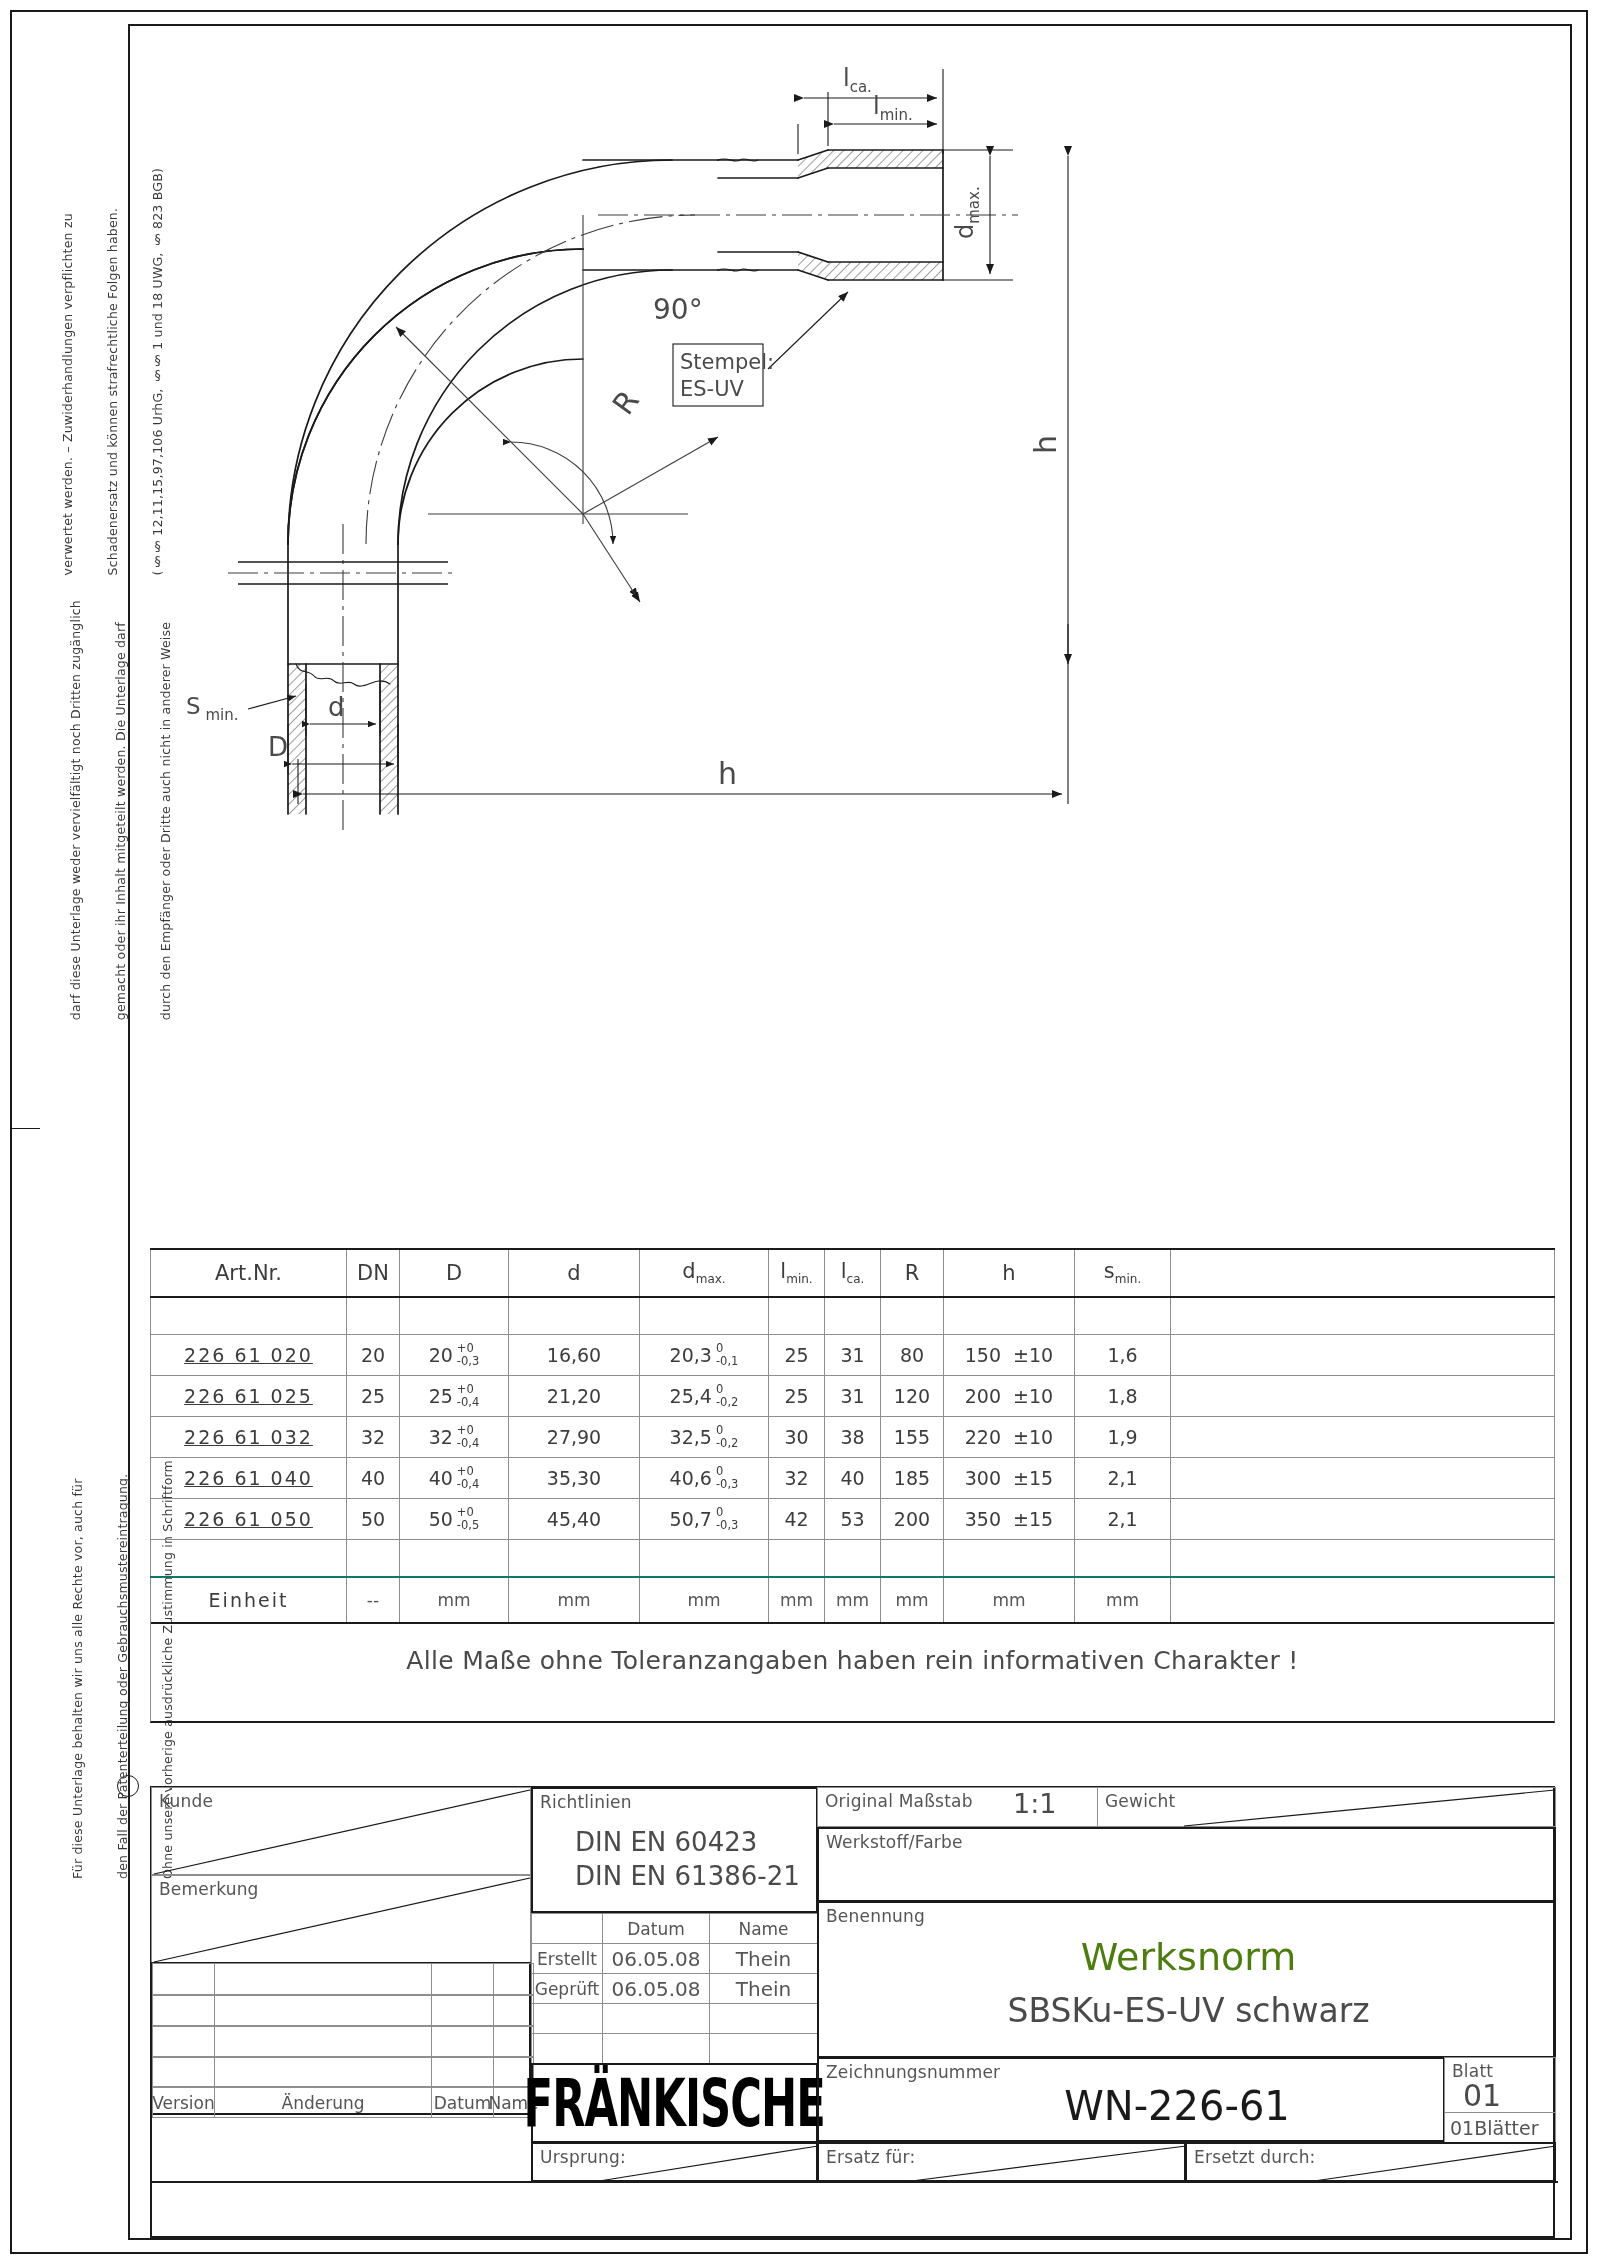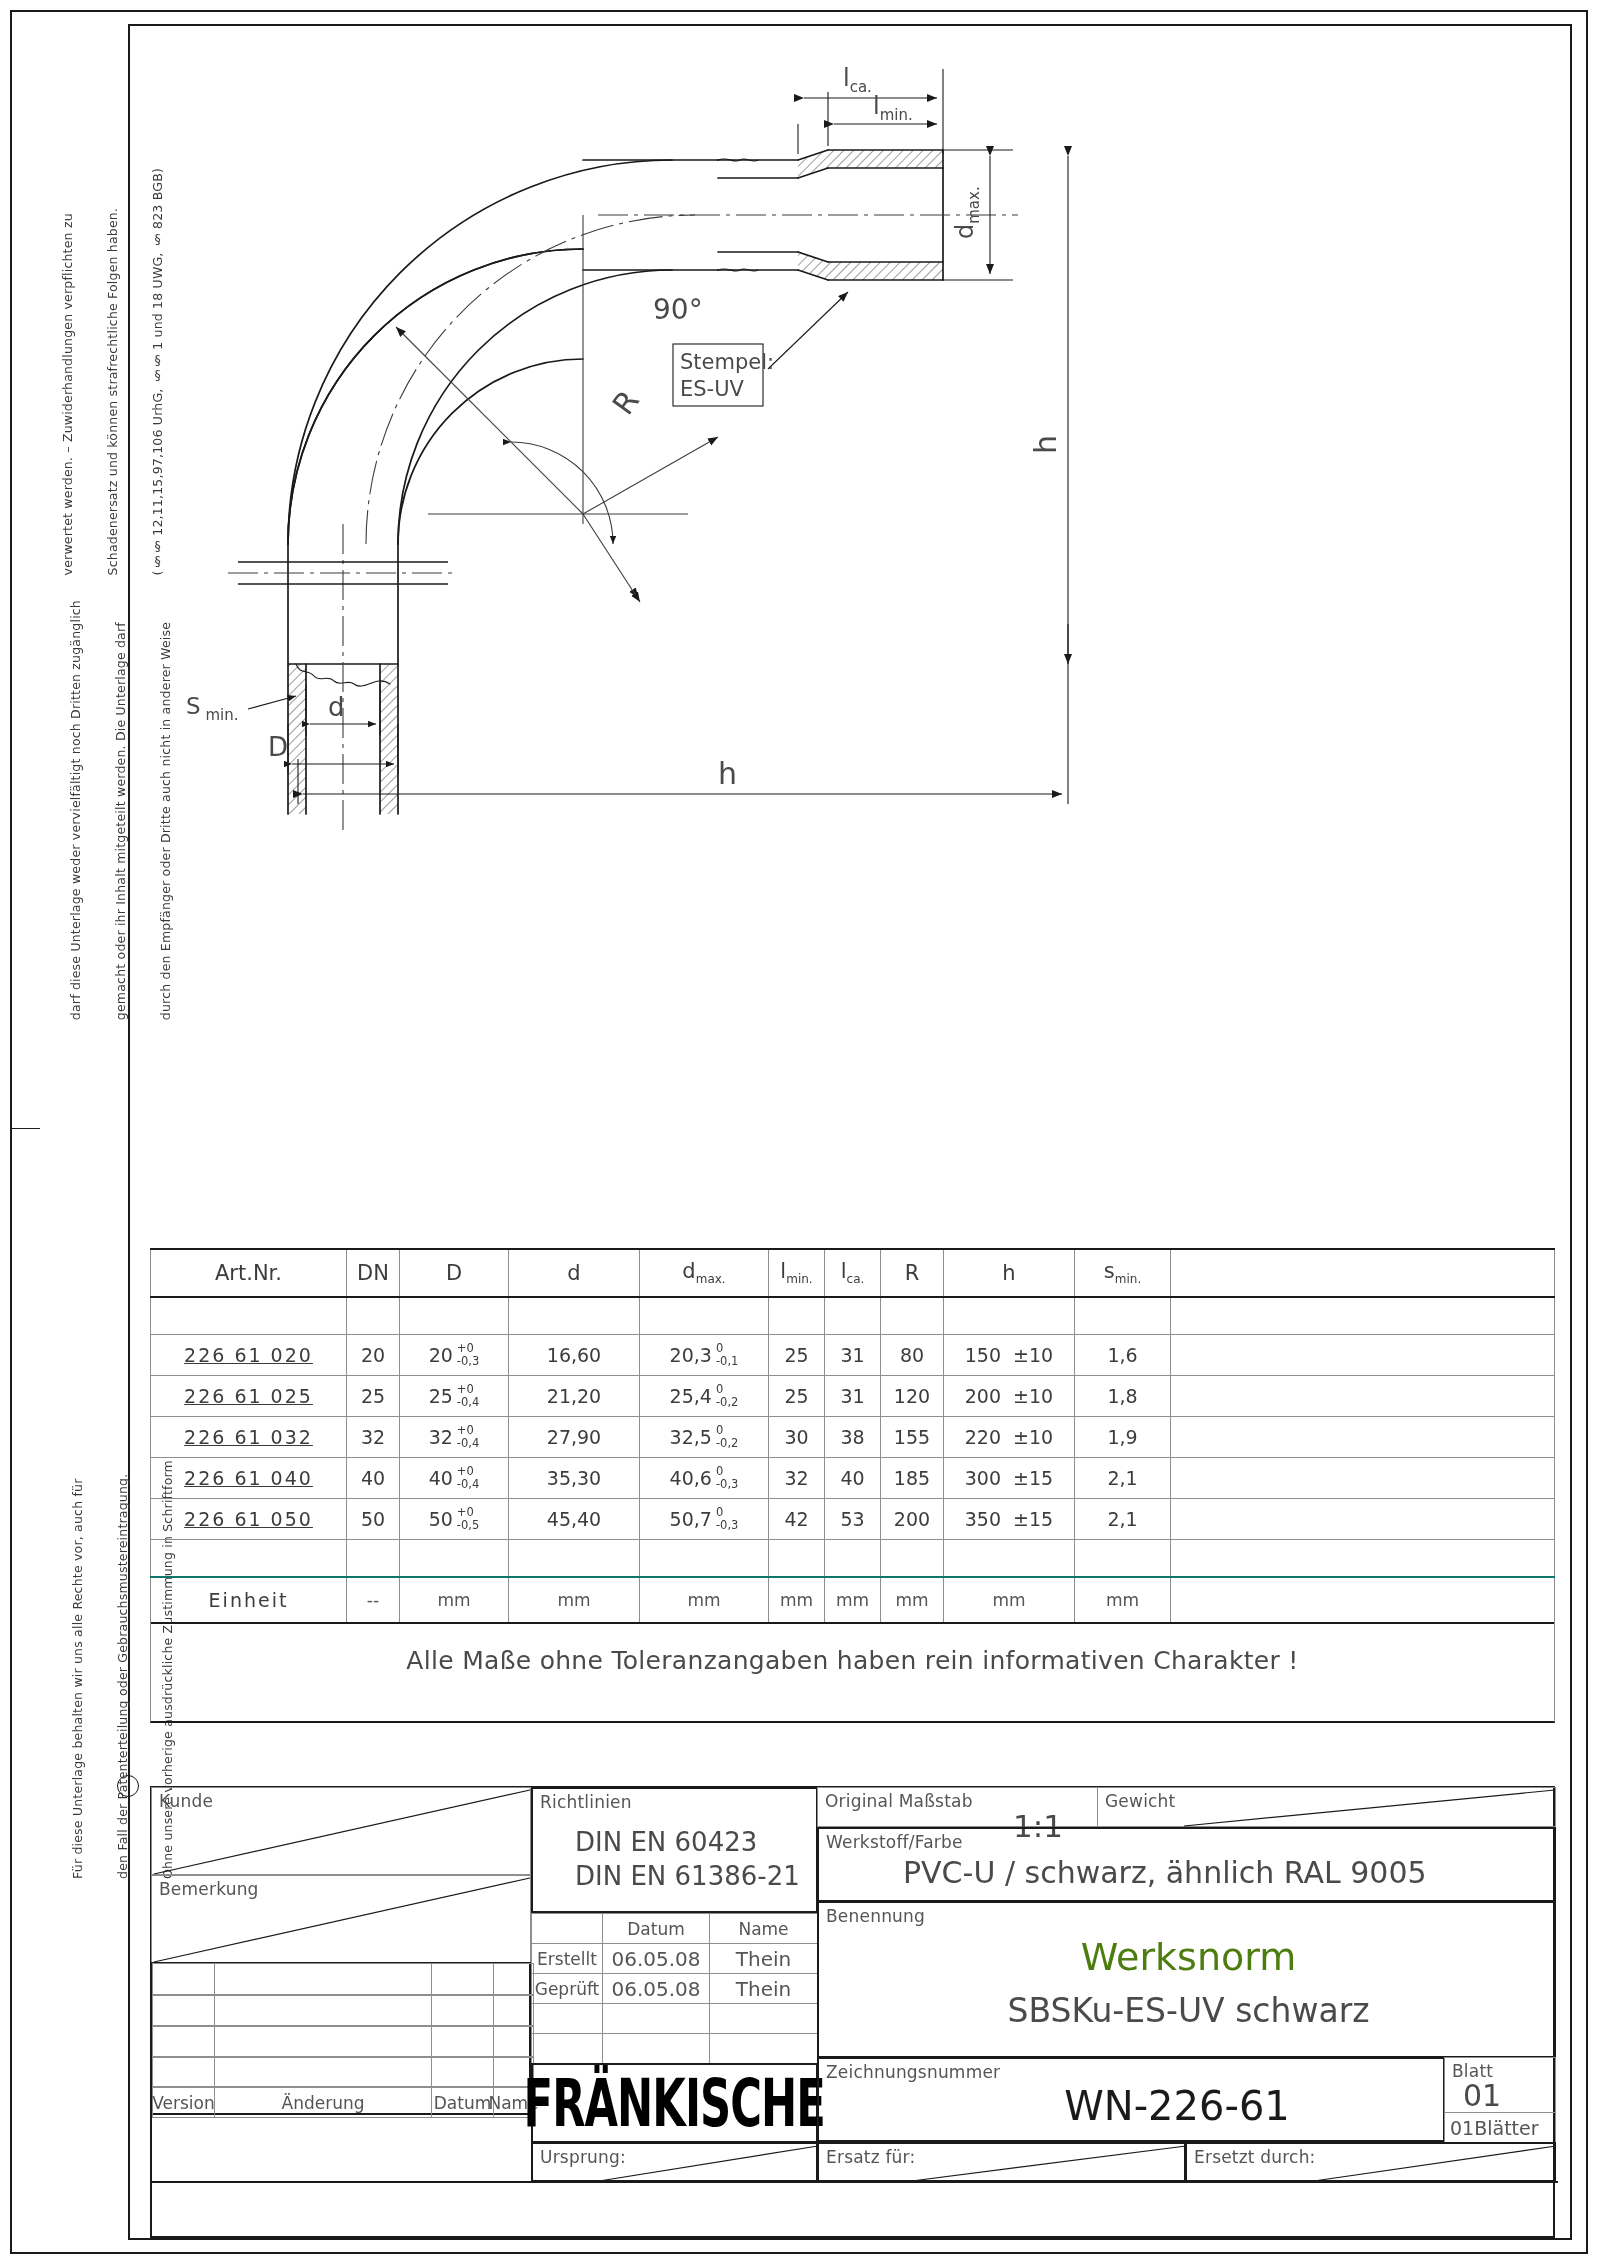--- a/index.html
+++ b/index.html
@@ -494,33 +494,32 @@
 
     <div class="tb thick" style="left:379px;top:354px;width:287px;height:40px;">
       <span class="tb-lbl">Ursprung:</span>
       <svg width="287" height="40" style="position:absolute;left:0;top:0;">
         <line x1="60" y1="38" x2="285" y2="2" stroke="#1a1a1a" stroke-width="1.2"></line>
       </svg>
     </div>
 
     <div class="tb hair" style="left:665px;top:-1px;width:281px;height:40px;padding-left:36px;">
       <span class="tb-lbl">Original Maßstab</span>
-      <div class="tb-val" style="left:195px;top:20px;font-size:31px;">1:1</div>
+      <div class="tb-val" style="left:195px;top:0;font-size:27px;">1:1</div>
     </div>
 
     <div class="tb hair" style="left:945px;top:-1px;width:459px;height:40px;">
       <span class="tb-lbl">Gewicht</span>
       <svg width="459" height="40" style="position:absolute;left:0;top:0;">
         <line x1="86" y1="38" x2="457" y2="2" stroke="#1a1a1a" stroke-width="1.2"></line>
       </svg>
     </div>
 
     <div class="tb thick" style="left:665px;top:39px;width:739px;height:75px;">
       <span class="tb-lbl">Werkstoff/Farbe</span>
-      <div class="tb-val" style="left:84px;top:26px;font-size:30px;">PVC-U / schwarz, ähnlich RAL 9005</div>
     </div>
 
     <div class="tb thick" style="left:665px;top:113px;width:739px;height:157px;">
       <span class="tb-lbl">Benennung</span>
       <div class="tb-val" style="left:0;top:32px;width:739px;text-align:center;font-size:38px;color:#4d7c0f;">Werksnorm</div>
       <div class="tb-val" style="left:0;top:88px;width:739px;text-align:center;font-size:33px;">SBSKu-ES-UV schwarz</div>
     </div>
 
     <div class="tb thick" style="left:665px;top:269px;width:628px;height:85px;">
       <span class="tb-lbl">Zeichnungsnummer</span>

